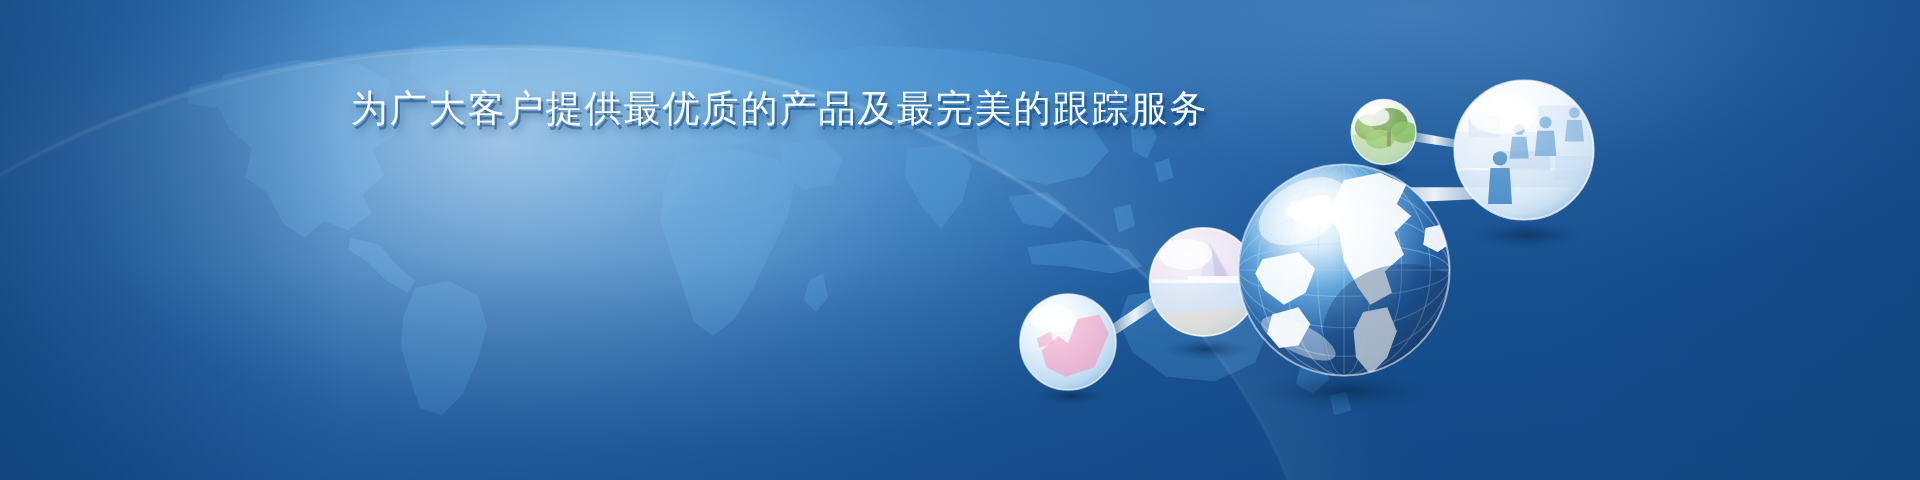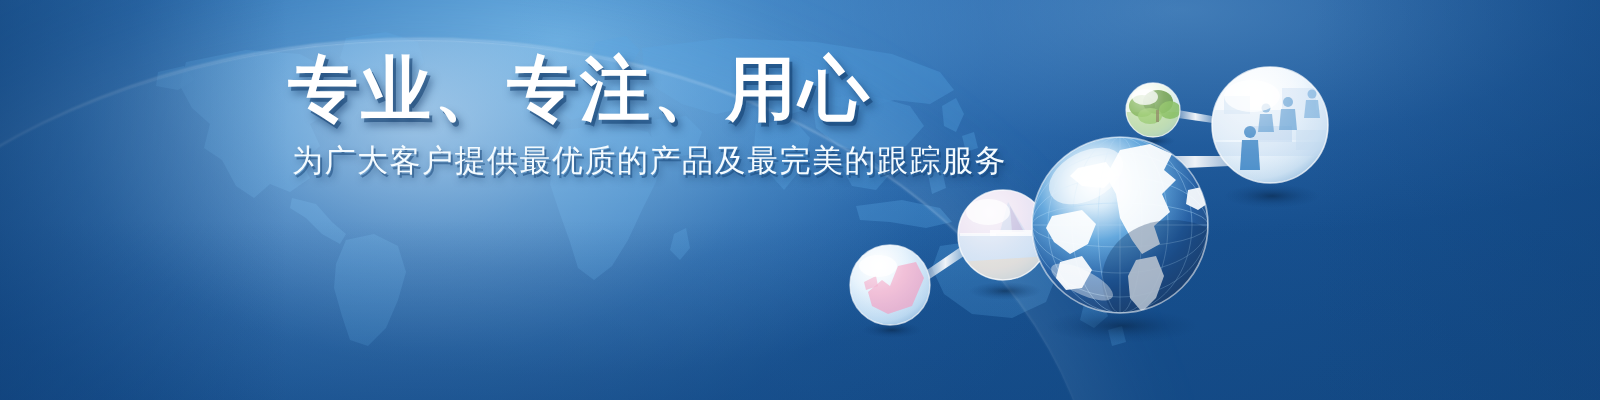--- a/index.html
+++ b/index.html
@@ -197,21 +197,20 @@
       </g>
     </svg>
   </div>
 
   <div class="horizon"></div>
   <div class="horizon-edge"></div>
 
   <div class="bg-vignette"></div>
 
   <div class="copy">
-    <h1 class="headline">专业、专注、用心</h1>
     <p class="subhead">为广大客户提供最优质的产品及最完美的跟踪服务</p>
   </div>
 
   <div class="cluster">
     <svg viewBox="0 0 560 340" aria-hidden="true">
       <defs>
         <radialGradient id="globeG" cx="36%" cy="26%" r="78%">
           <stop offset="0%" stop-color="#ffffff"></stop>
           <stop offset="18%" stop-color="#cfe7f8"></stop>
           <stop offset="42%" stop-color="#4d9bd8"></stop>

